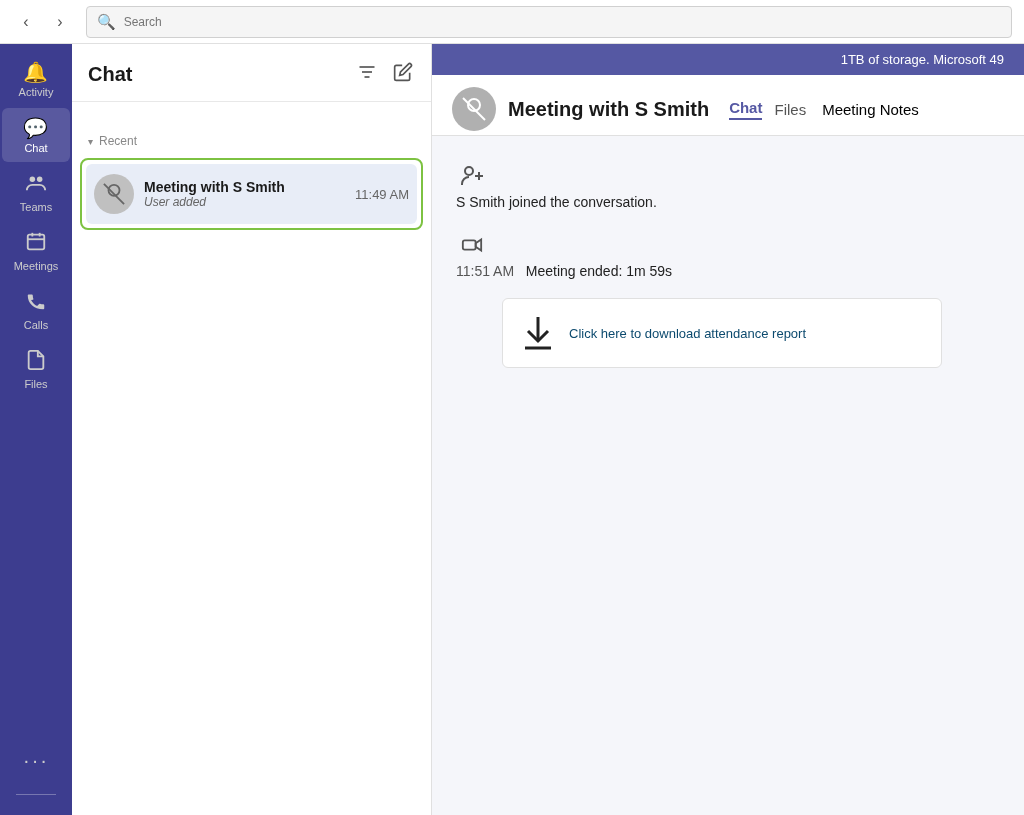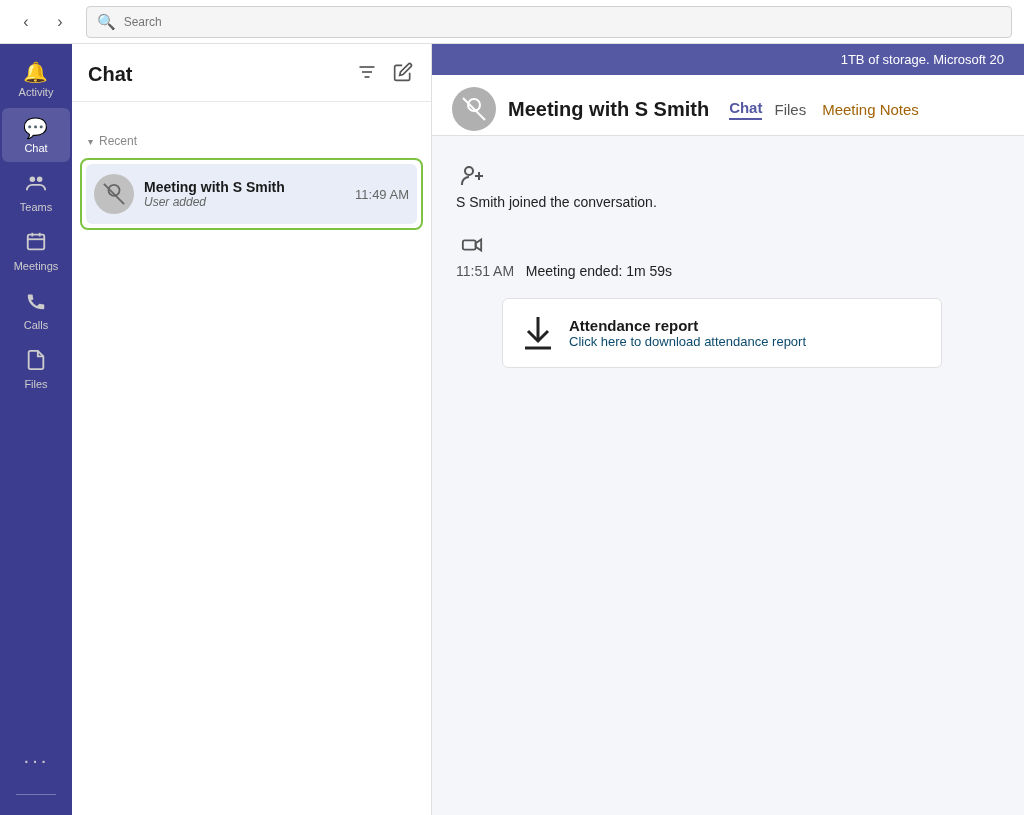--- a/index.html
+++ b/index.html
@@ -334,36 +334,36 @@
           </div>
           <div class="chat-time">11:49 AM</div>
         </div>
       </div>
     </div>
   </div>
 
   <div class="right-panel">
 
     <div class="promo-banner">
-      <span>1TB of storage. Microsoft 20</span>
+      <span>1TB of storage. Microsoft 49</span>
     </div>
 
     <div class="meeting-header">
       <div class="meeting-title-row">
         <div class="meeting-avatar">
           <svg width="24" height="24" viewBox="0 0 24 24" fill="none">
             <path d="M18 8a6 6 0 0 1-6 6 6 6 0 0 1-6-6 6 6 0 0 1 6-6 6 6 0 0 1 6 6z" stroke="#fff" stroke-width="2" fill="none"></path>
             <line x1="1" y1="1" x2="23" y2="23" stroke="#fff" stroke-width="2"></line>
           </svg>
         </div>
         <span class="meeting-title">Meeting with S Smith</span>
         <div style="display:flex; gap:8px; align-items:center; margin-left:8px;">
           <span style="font-size:15px; color:#5558a3; font-weight:600; cursor:pointer; border-bottom:2px solid #5558a3; padding-bottom:2px;">Chat</span>
           <span style="font-size:15px; color:#555; cursor:pointer; padding: 0 4px;">Files</span>
-          <span style="font-size:15px; color:#a16207; cursor:pointer; padding: 0 4px;">Meeting Notes</span>
+          <span style="font-size:15px; color:#000000; cursor:pointer; padding: 0 4px;">Meeting Notes</span>
         </div>
       </div>
     </div>
 
     <div class="meeting-content">
 
       <div class="event-row">
         <div class="event-icon">
           <svg width="24" height="24" viewBox="0 0 24 24" fill="none">
             <circle cx="9" cy="7" r="4" stroke="#555" stroke-width="2"></circle>
@@ -393,20 +393,19 @@
 
       <div class="attendance-card">
         <div class="download-icon">
           <svg width="30" height="36" viewBox="0 0 30 36" fill="none">
             <line x1="15" y1="2" x2="15" y2="24" stroke="#222" stroke-width="3"></line>
             <polyline points="5,16 15,26 25,16" stroke="#222" stroke-width="3" fill="none"></polyline>
             <line x1="2" y1="33" x2="28" y2="33" stroke="#222" stroke-width="3"></line>
           </svg>
         </div>
         <div class="attendance-info">
-          <div class="title">Attendance report</div>
           <div class="subtitle">Click here to download attendance report</div>
         </div>
       </div>
     </div>
   </div>
 
 </div>
 
 </body></html>

